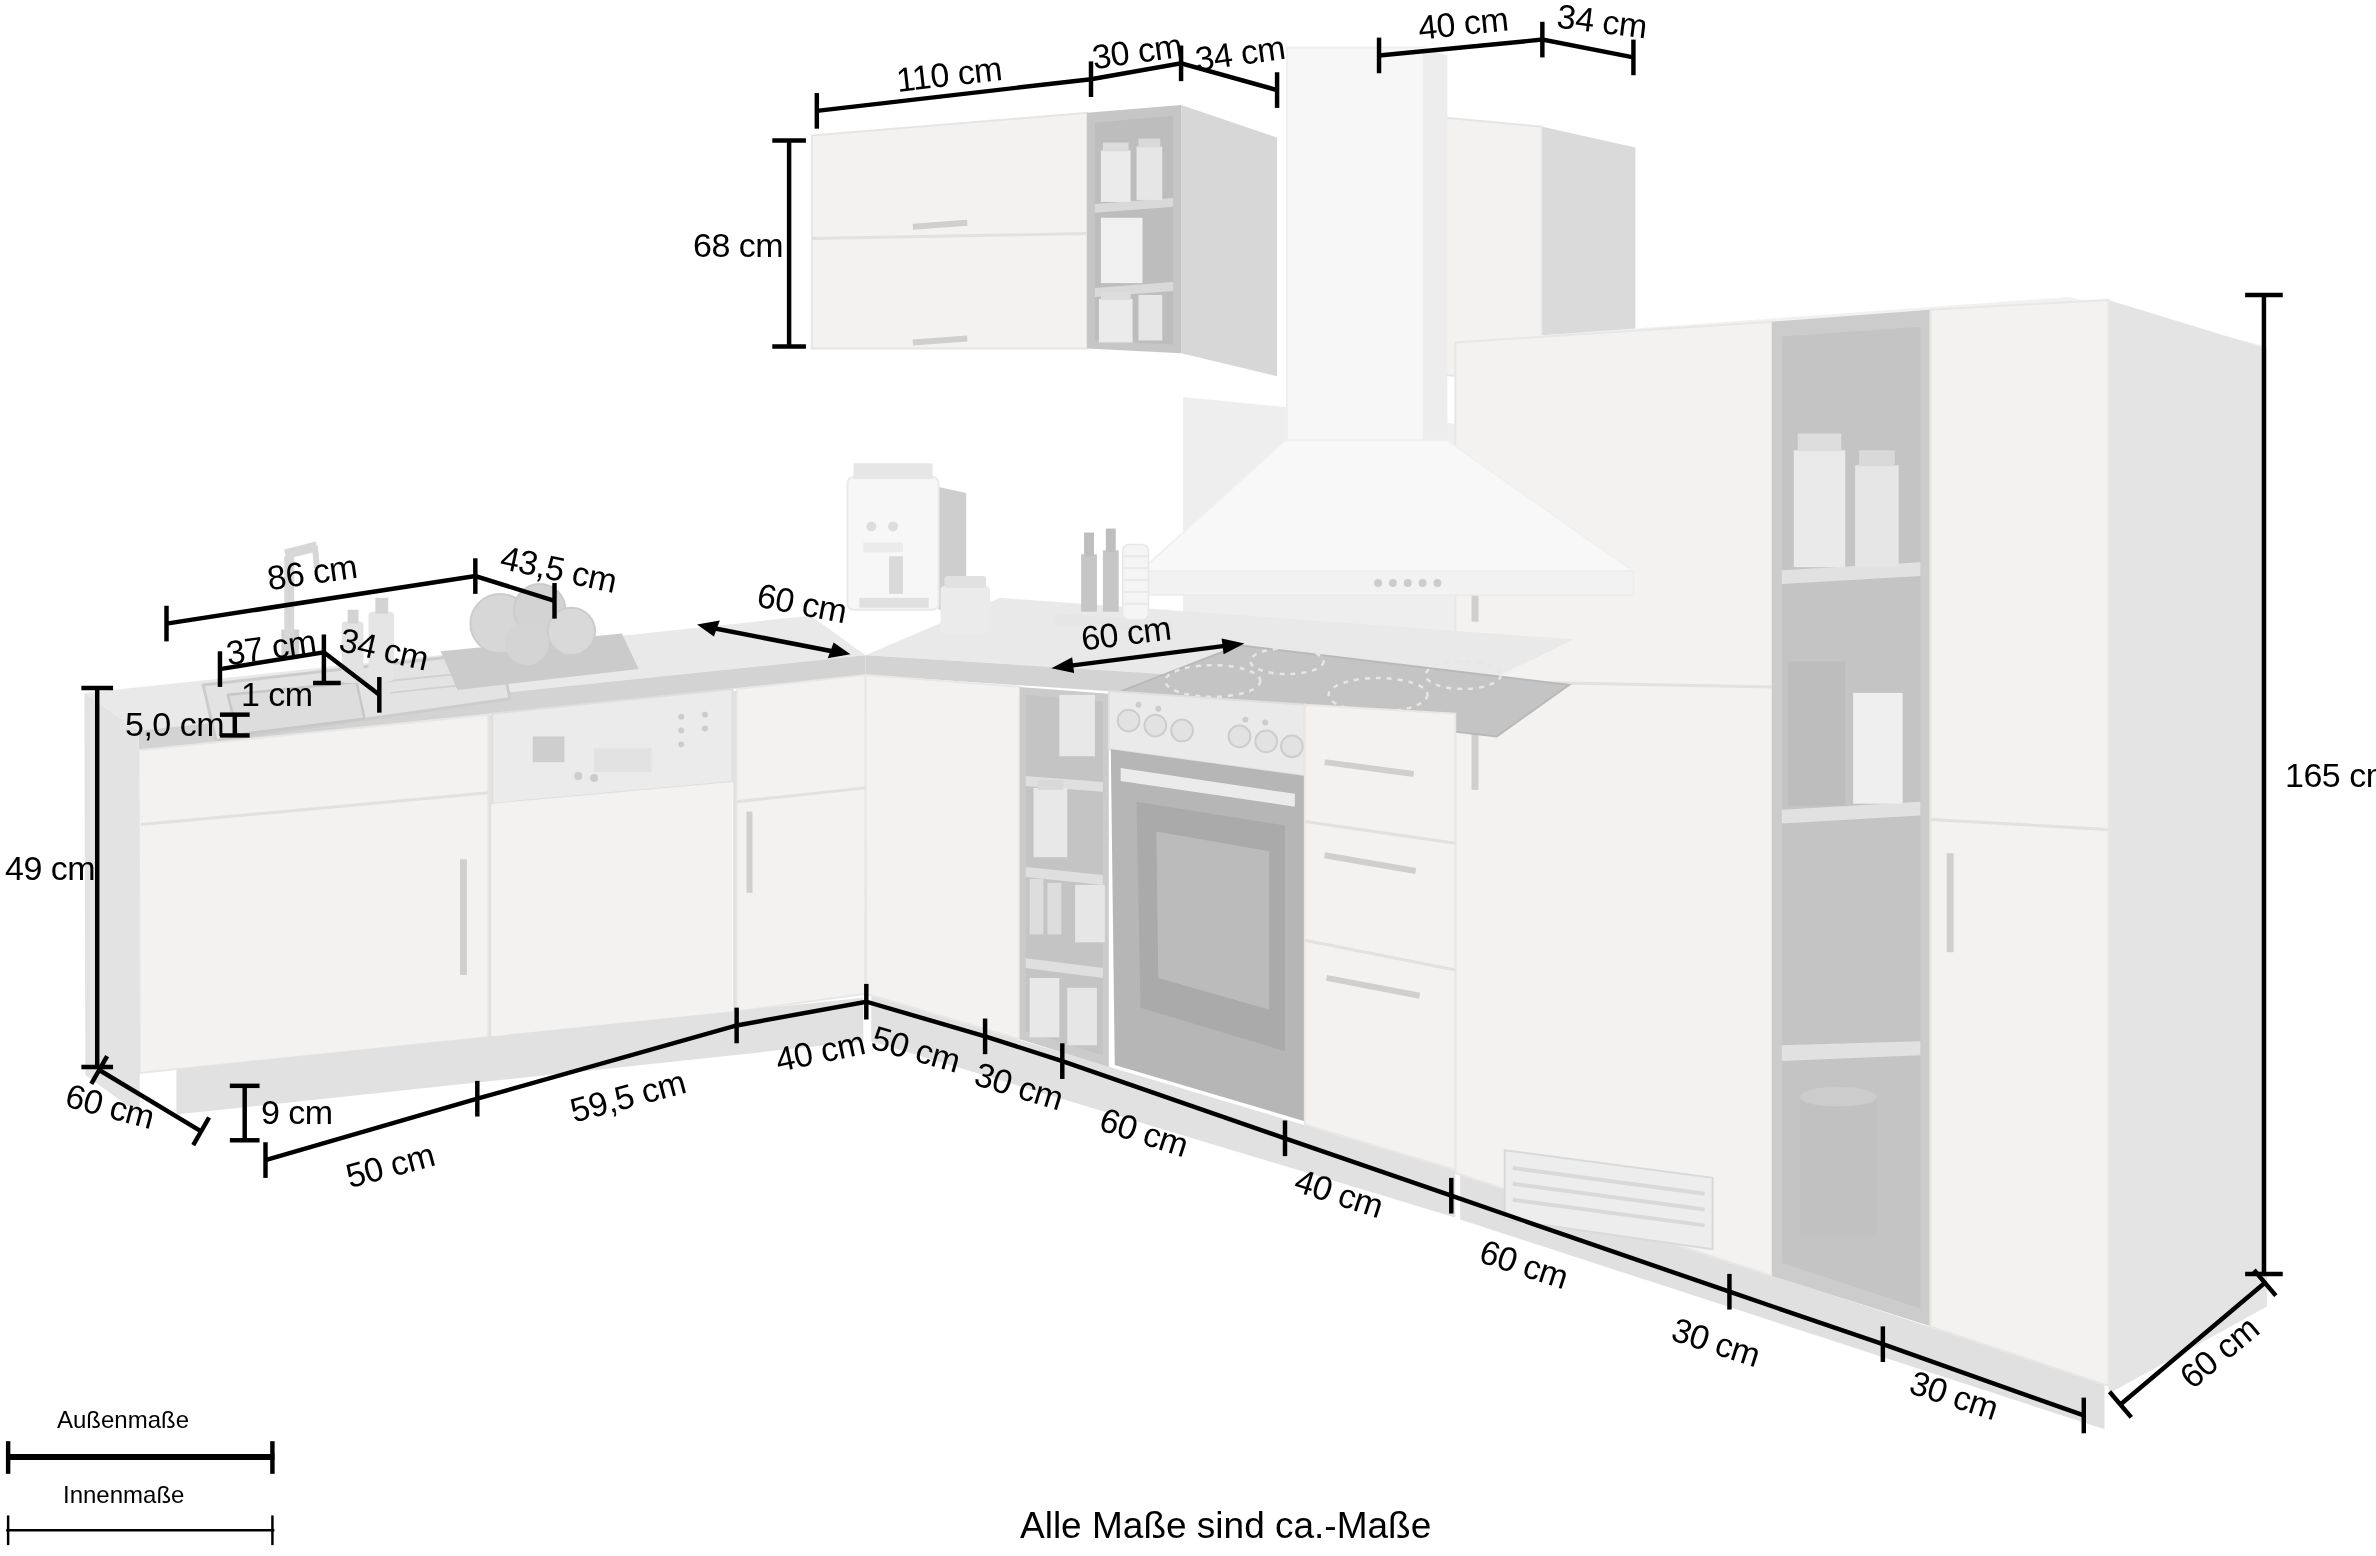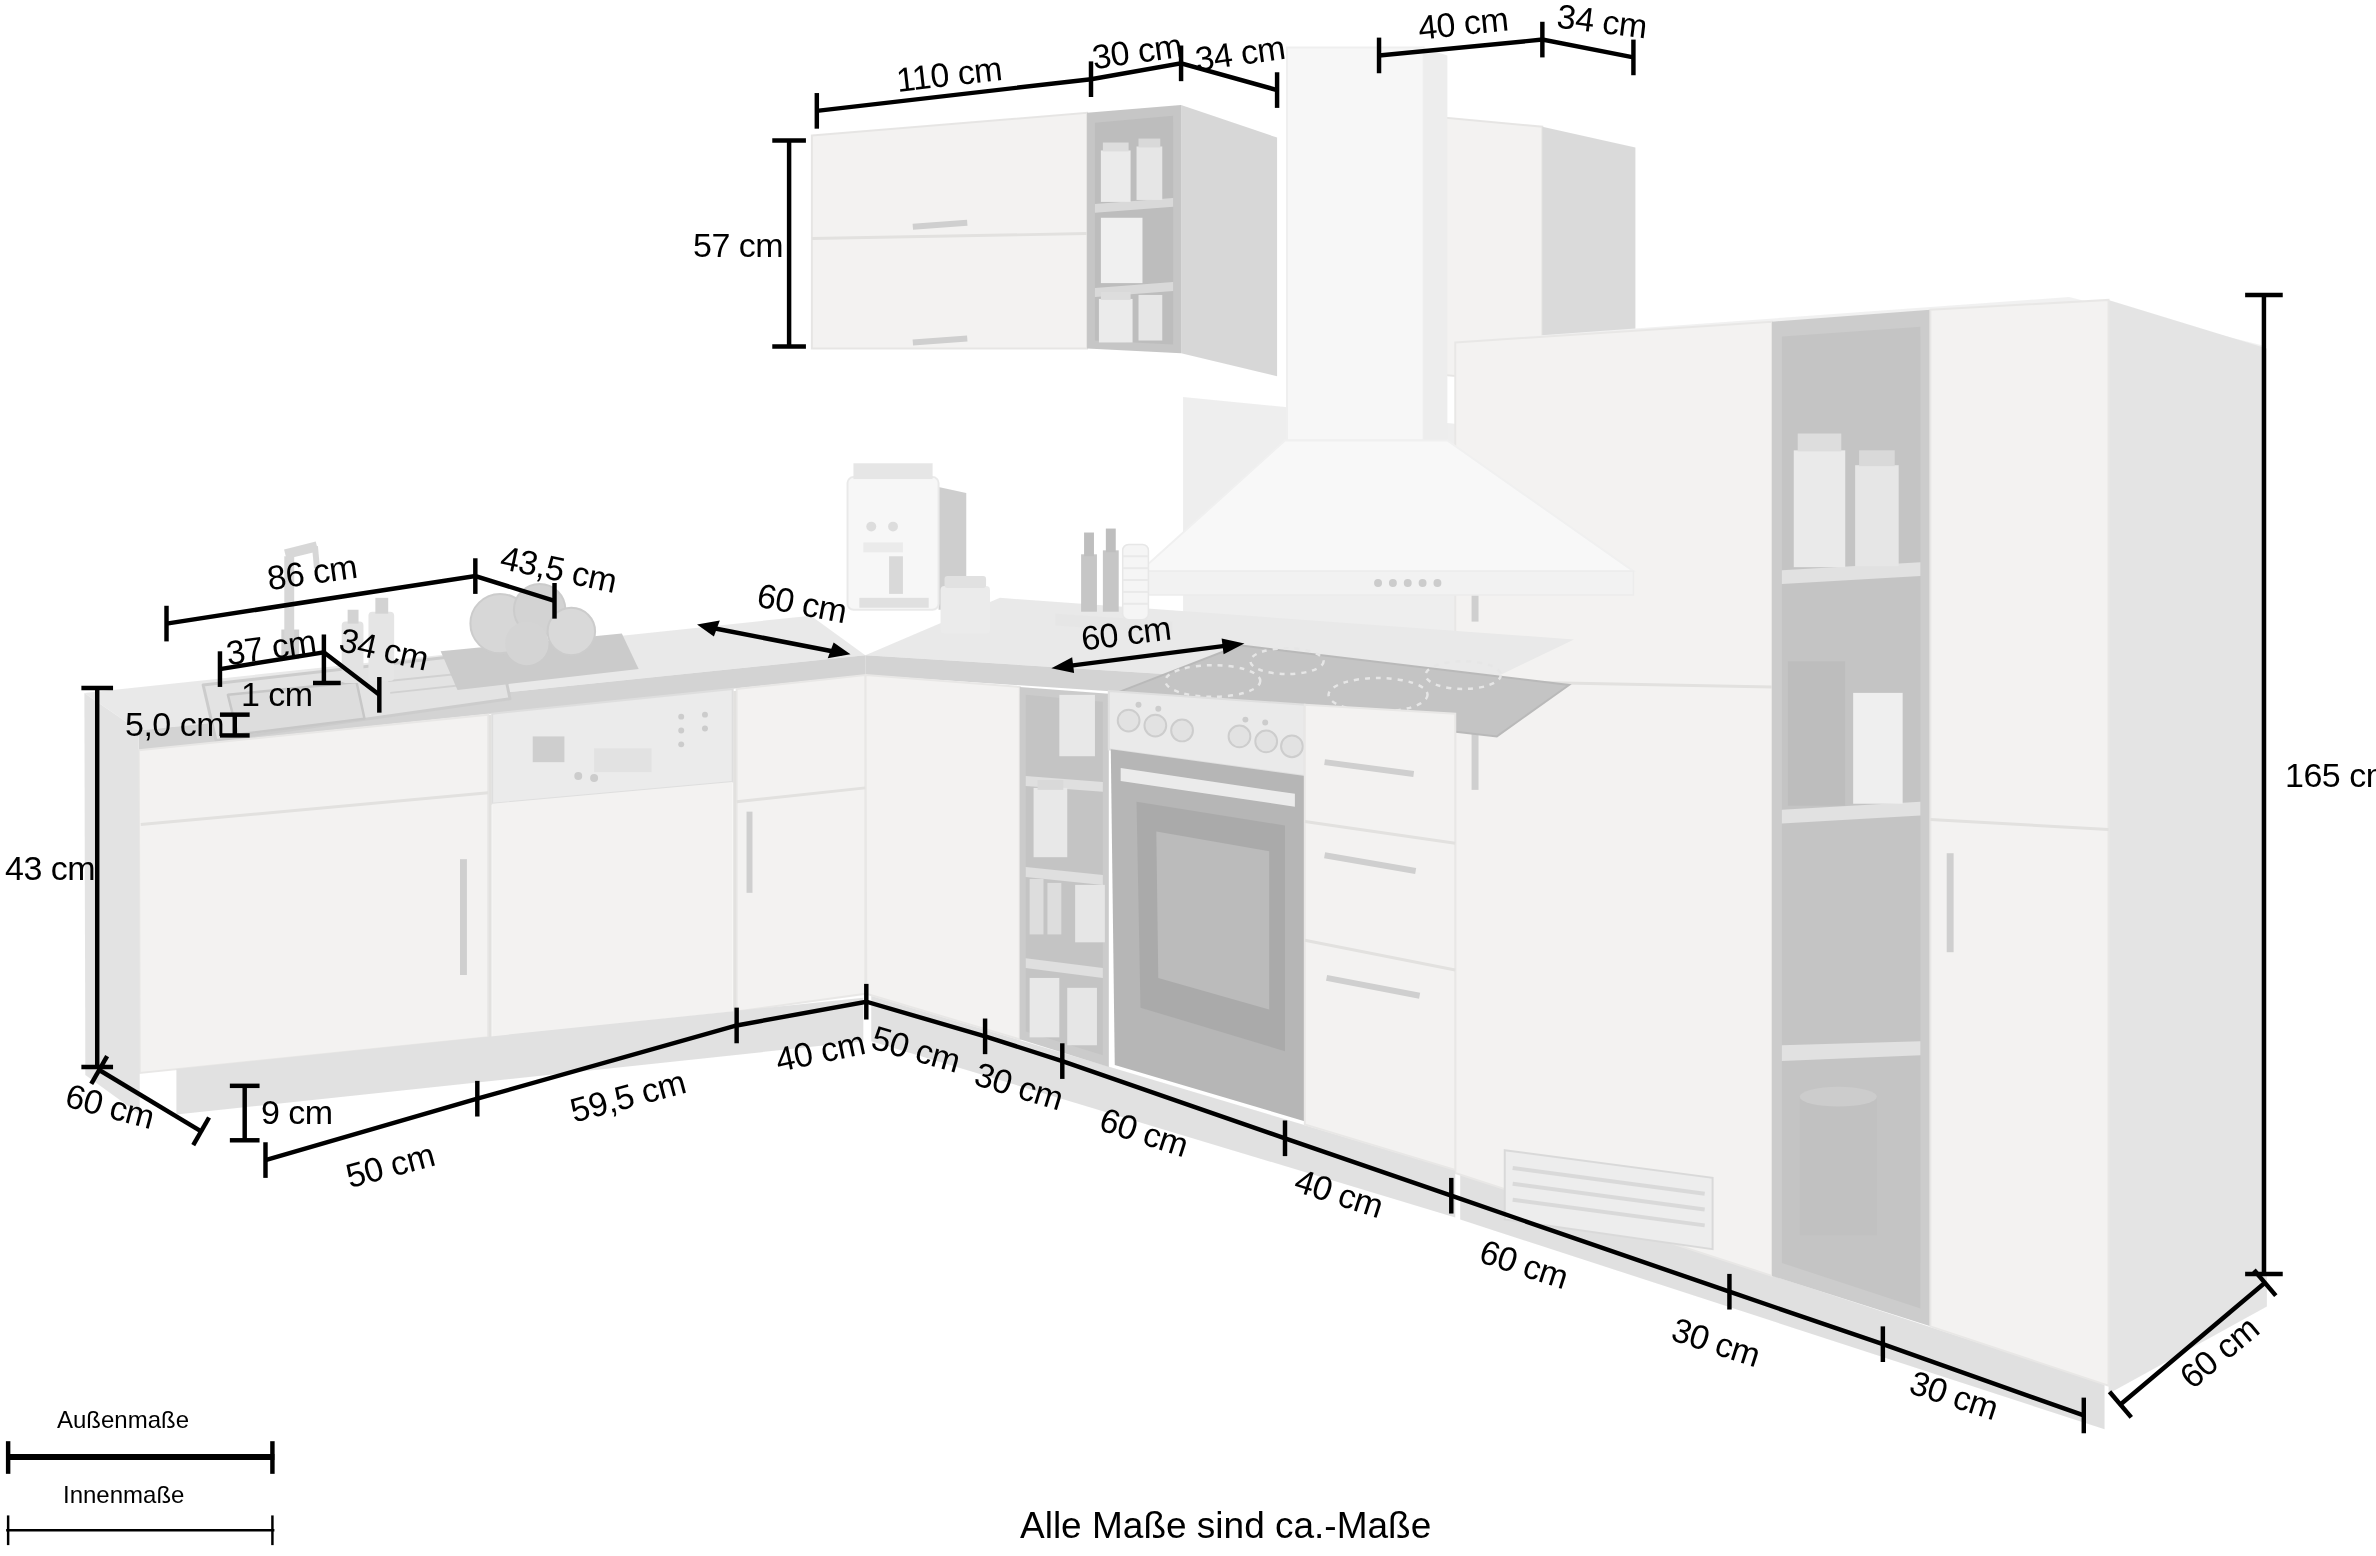--- a/index.html
+++ b/index.html
@@ -335,28 +335,28 @@
       <line x1="275" y1="1531" x2="275" y2="1561" stroke-width="2.5"></line>
     </g>
   </g>
 </svg>
 
 <div class="dim" style="left:896px;top:57px;transform:rotate(-6.5deg)">110 cm</div>
 <div class="dim" style="left:1092px;top:34px;transform:rotate(-8deg)">30 cm</div>
 <div class="dim" style="left:1195px;top:36px;transform:rotate(-8deg)">34 cm</div>
 <div class="dim" style="left:1418px;top:6px;transform:rotate(-6deg)">40 cm</div>
 <div class="dim" style="left:1557px;top:4px;transform:rotate(7deg)">34 cm</div>
-<div class="dim" style="left:693px;top:228px">57 cm</div>
+<div class="dim" style="left:693px;top:228px">68 cm</div>
 <div class="dim" style="left:267px;top:555px;transform:rotate(-8deg)">86 cm</div>
 <div class="dim" style="left:500px;top:552px;transform:rotate(12deg)">43,5 cm</div>
 <div class="dim" style="left:226px;top:630px;transform:rotate(-8deg)">37 cm</div>
 <div class="dim" style="left:339px;top:632px;transform:rotate(13deg)">34 cm</div>
 <div class="dim" style="left:241px;top:677px">1 cm</div>
 <div class="dim" style="left:125px;top:707px">5,0 cm</div>
-<div class="dim" style="left:5px;top:851px">43 cm</div>
+<div class="dim" style="left:5px;top:851px">49 cm</div>
 <div class="dim" style="left:65px;top:1089px;transform:rotate(15deg)">60 cm</div>
 <div class="dim" style="left:261px;top:1095px">9 cm</div>
 <div class="dim" style="left:345px;top:1148px;transform:rotate(-15deg)">50 cm</div>
 <div class="dim" style="left:569px;top:1079px;transform:rotate(-15deg)">59,5 cm</div>
 <div class="dim" style="left:775px;top:1034px;transform:rotate(-12deg)">40 cm</div>
 <div class="dim" style="left:871px;top:1032px;transform:rotate(16deg)">50 cm</div>
 <div class="dim" style="left:974px;top:1069px;transform:rotate(17deg)">30 cm</div>
 <div class="dim" style="left:1099px;top:1115px;transform:rotate(18deg)">60 cm</div>
 <div class="dim" style="left:1294px;top:1176px;transform:rotate(18deg)">40 cm</div>
 <div class="dim" style="left:1479px;top:1247px;transform:rotate(18deg)">60 cm</div>

